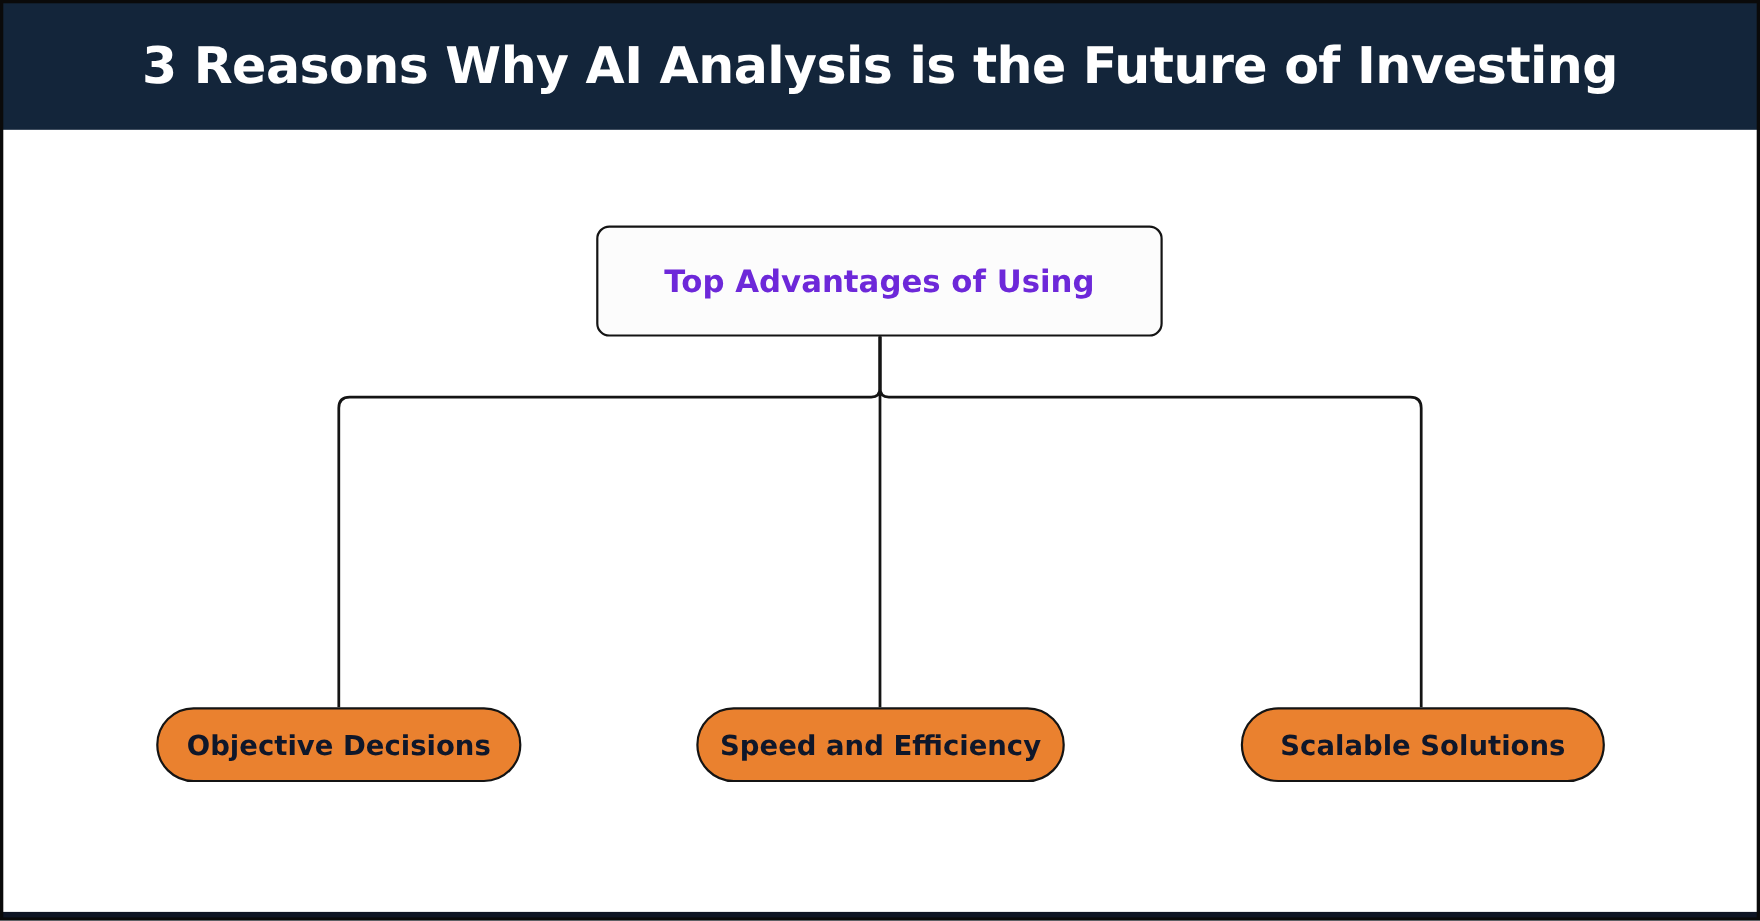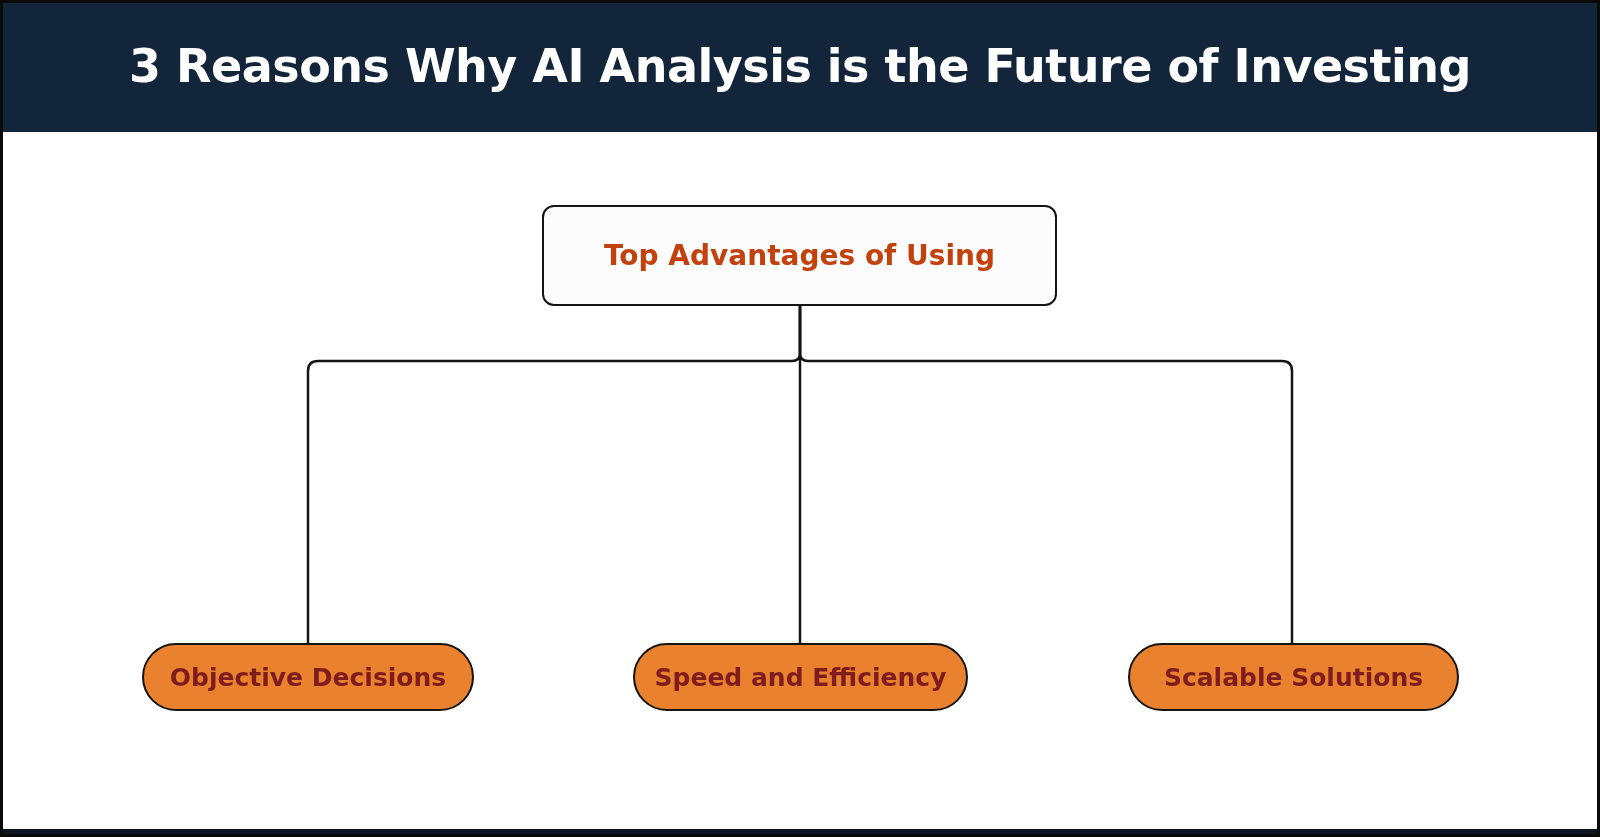--- a/index.html
+++ b/index.html
@@ -32,21 +32,21 @@
     height: 8px;
     background: #0e1524;
     z-index: 25;
   }
   
   .header {
     position: absolute;
     left: 0;
     top: 0;
     width: 1600px;
-    height: 132px;
+    height: 118px;
     background: #13253a;
     display: flex;
     align-items: center;
     justify-content: center;
     z-index: 5;
   }
   .header h1 {
     margin: 0;
     padding: 0 20px;
     color: #ffffff;
@@ -80,42 +80,42 @@
     background: #fcfcfc;
     border: 2.5px solid #141414;
     border-radius: 12px;
     display: flex;
     flex-direction: column;
     align-items: center;
     justify-content: center;
     z-index: 10;
   }
   .root-node span {
-    color: #c2410c;
+    color: #6d28d9;
     font-size: 28px;
     font-weight: 700;
     line-height: 35px;
     white-space: nowrap;
   }
   
   .child-node {
     position: absolute;
     top: 643px;
     height: 68px;
     box-sizing: border-box;
     background: #ea812f;
     border: 2.5px solid #141414;
     border-radius: 34px;
     display: flex;
     align-items: center;
     justify-content: center;
     z-index: 10;
   }
   .child-node span {
-    color: #7f1d1d;
+    color: #0f172a;
     font-size: 25px;
     font-weight: 700;
     white-space: nowrap;
   }
   .child-node.c0 { left: 142px;  width: 332px; }
   .child-node.c1 { left: 633px;  width: 335px; }
   .child-node.c2 { left: 1128px; width: 331px; }
 </style>
 </head>
 <body>

